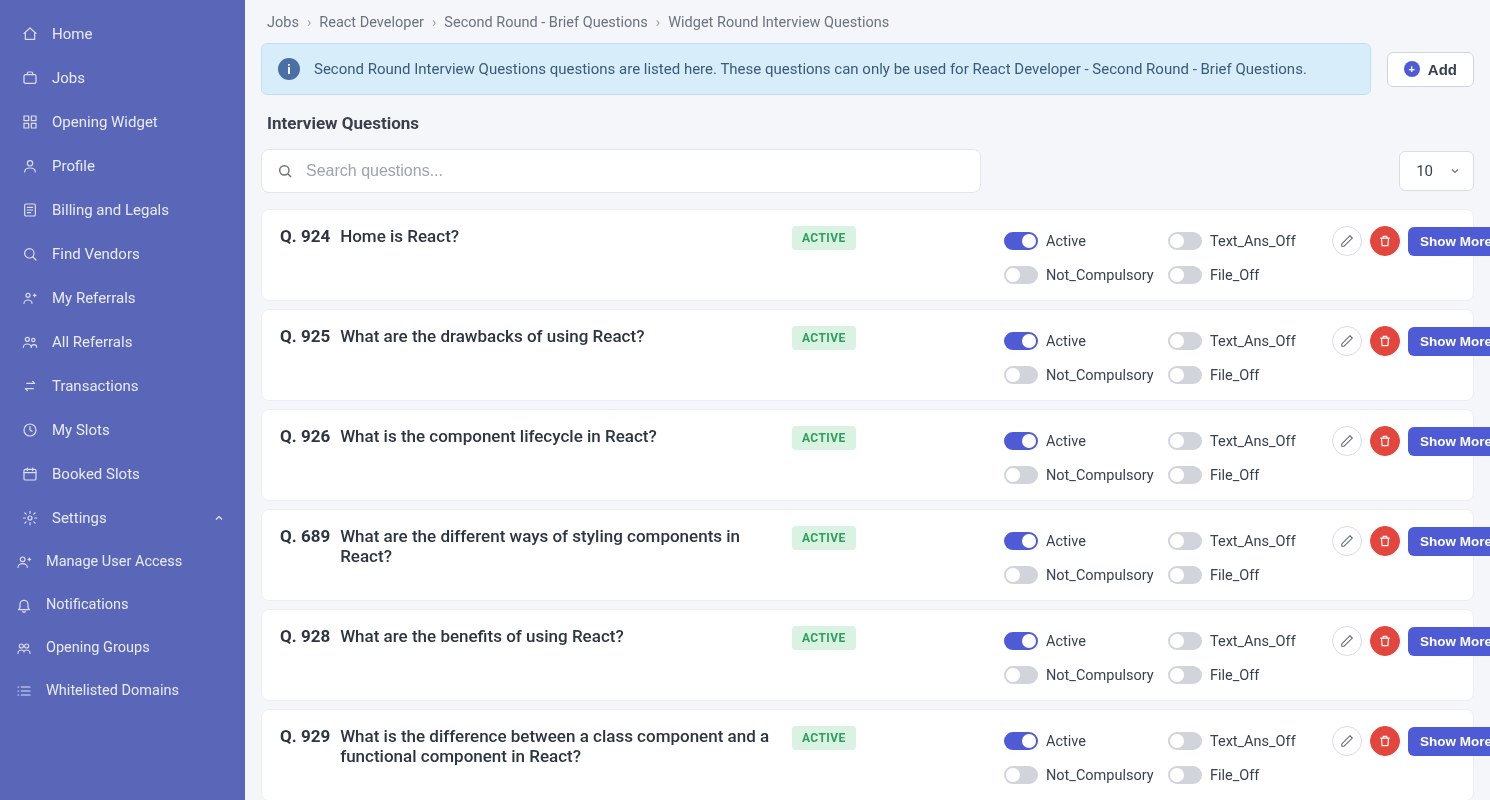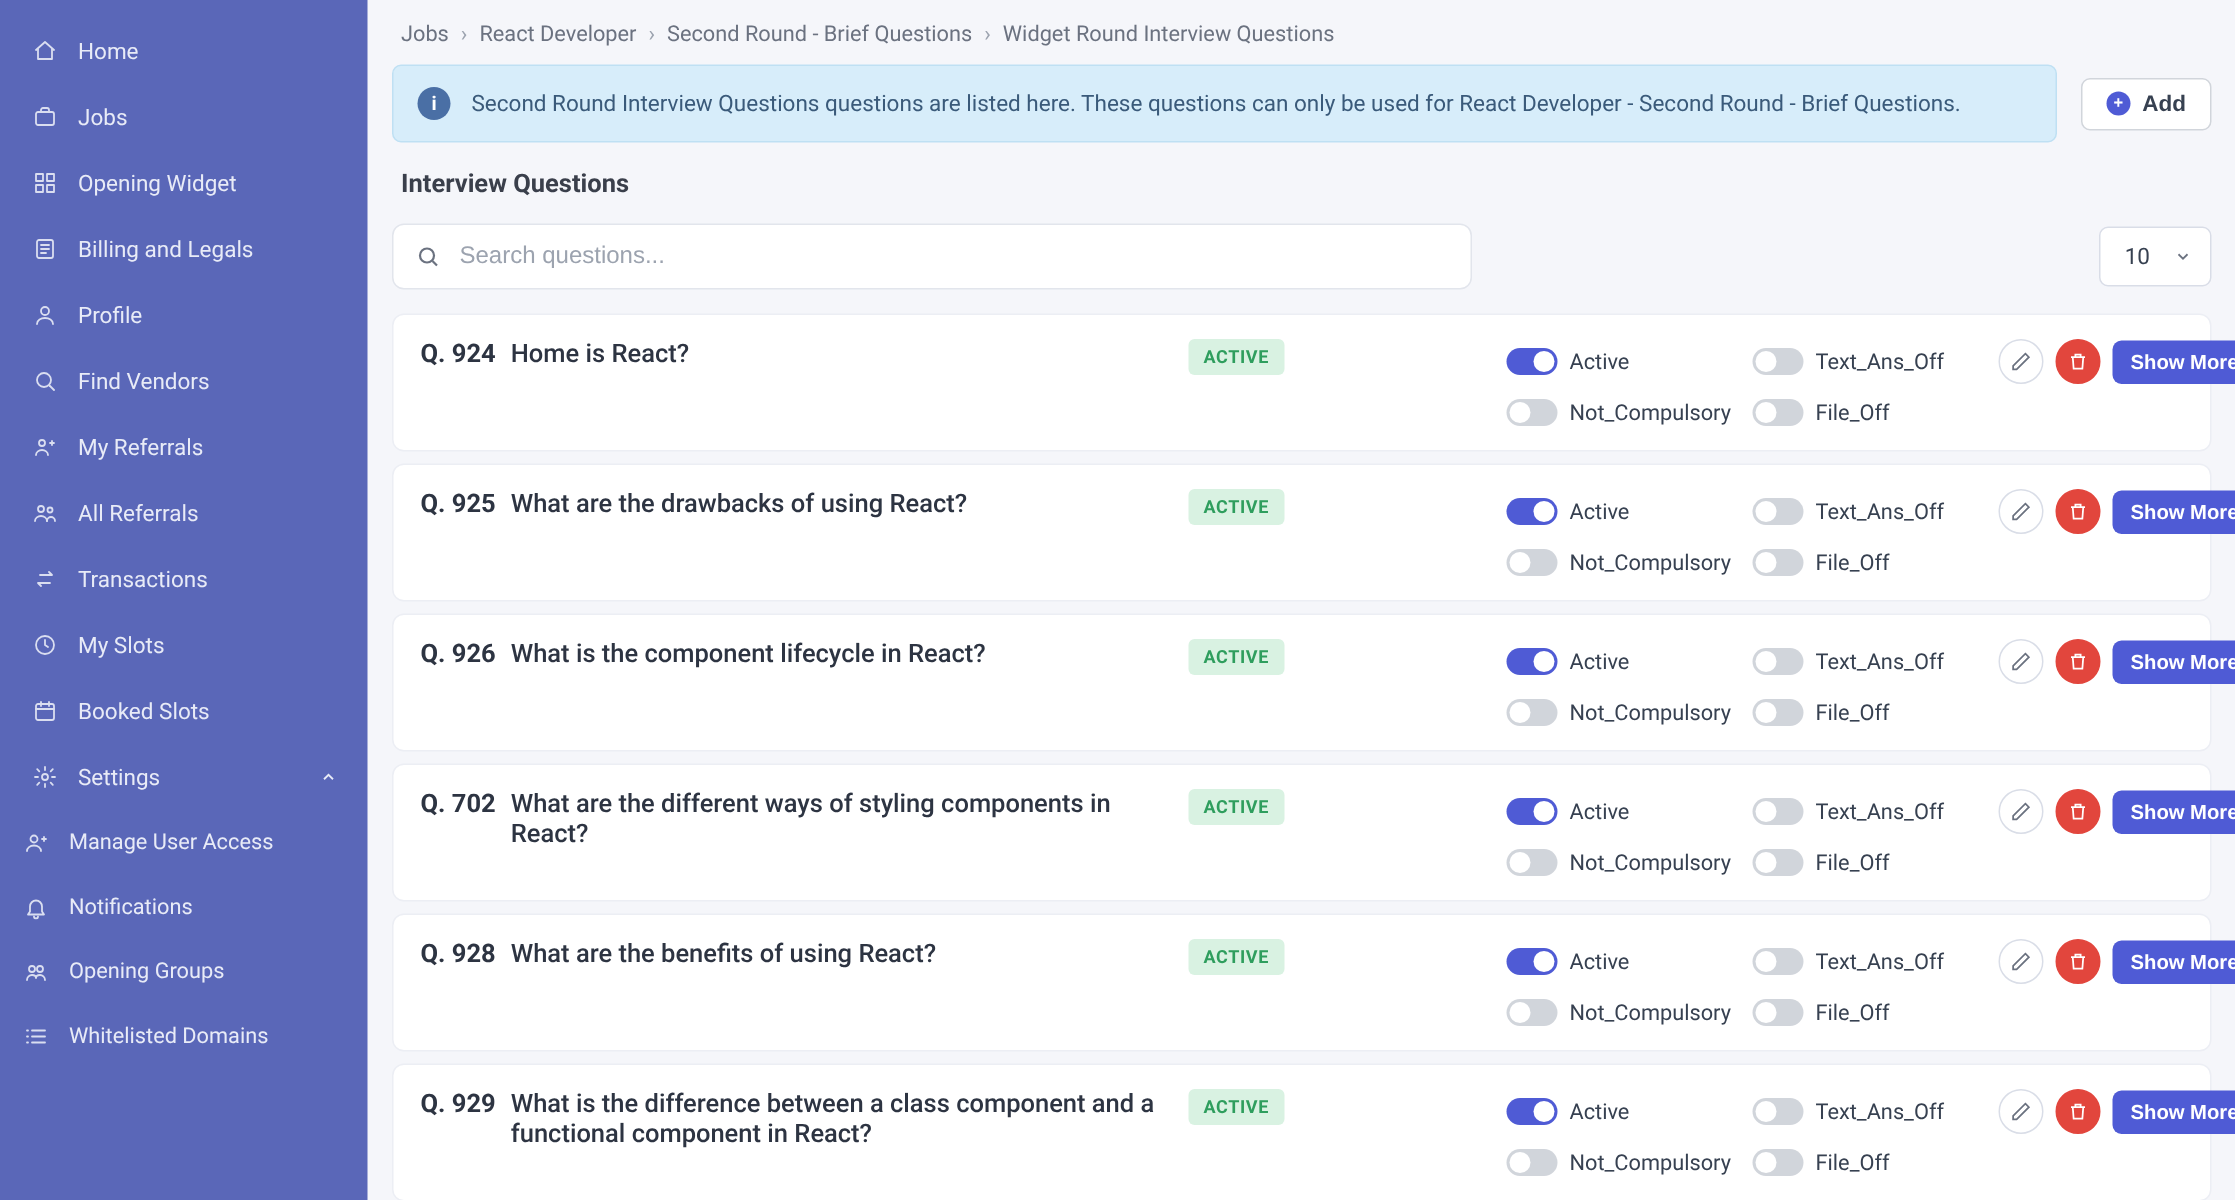--- a/index.html
+++ b/index.html
@@ -89,36 +89,36 @@
               <rect x="14" y="3" width="7" height="7"></rect>
               <rect x="3" y="14" width="7" height="7"></rect>
               <rect x="14" y="14" width="7" height="7"></rect>
             </svg>
           </span>
           <span>Opening Widget</span>
         </div>
         <div class="nav-item">
           <span class="nav-icon">
             <svg width="16" height="16" viewBox="0 0 24 24" fill="none" stroke="currentColor" stroke-width="1.8" stroke-linecap="round" stroke-linejoin="round">
+              <circle cx="12" cy="8" r="4"></circle>
+              <path d="M4 21c0-4 4-6 8-6s8 2 8 6"></path>
+            </svg>
+          </span>
+          <span>Profile</span>
+        </div>
+        <div class="nav-item">
+          <span class="nav-icon">
+            <svg width="16" height="16" viewBox="0 0 24 24" fill="none" stroke="currentColor" stroke-width="1.8" stroke-linecap="round" stroke-linejoin="round">
               <rect x="4" y="3" width="16" height="18" rx="2"></rect>
               <line x1="8" y1="8" x2="16" y2="8"></line>
               <line x1="8" y1="12" x2="16" y2="12"></line>
               <line x1="8" y1="16" x2="13" y2="16"></line>
             </svg>
           </span>
           <span>Billing and Legals</span>
-        </div>
-        <div class="nav-item">
-          <span class="nav-icon">
-            <svg width="16" height="16" viewBox="0 0 24 24" fill="none" stroke="currentColor" stroke-width="1.8" stroke-linecap="round" stroke-linejoin="round">
-              <circle cx="12" cy="8" r="4"></circle>
-              <path d="M4 21c0-4 4-6 8-6s8 2 8 6"></path>
-            </svg>
-          </span>
-          <span>Profile</span>
         </div>
         <div class="nav-item">
           <span class="nav-icon">
             <svg width="16" height="16" viewBox="0 0 24 24" fill="none" stroke="currentColor" stroke-width="1.8" stroke-linecap="round" stroke-linejoin="round">
               <circle cx="11" cy="11" r="7"></circle>
               <line x1="21" y1="21" x2="16.5" y2="16.5"></line>
             </svg>
           </span>
           <span>Find Vendors</span>
         </div>
@@ -405,21 +405,21 @@
         </span>
         <span class="tgroup">
           <span class="toggle"></span>
           <span class="tlabel">File_Off</span>
         </span>
       </div>
     </div>
         </div>
         <div class="qrow">
     <div class="qtitle">
-      <span class="qnum">Q. 702</span>
+      <span class="qnum">Q. 689</span>
       <span class="qtext">What are the different ways of styling components in React?</span>
     </div>
     <div class="badge-wrap">
       <span class="badge-active">ACTIVE</span>
     </div>
     <div class="controls">
       <div class="ctrl-row">
         <span class="tgroup">
           <span class="toggle on"></span>
           <span class="tlabel">Active</span>

